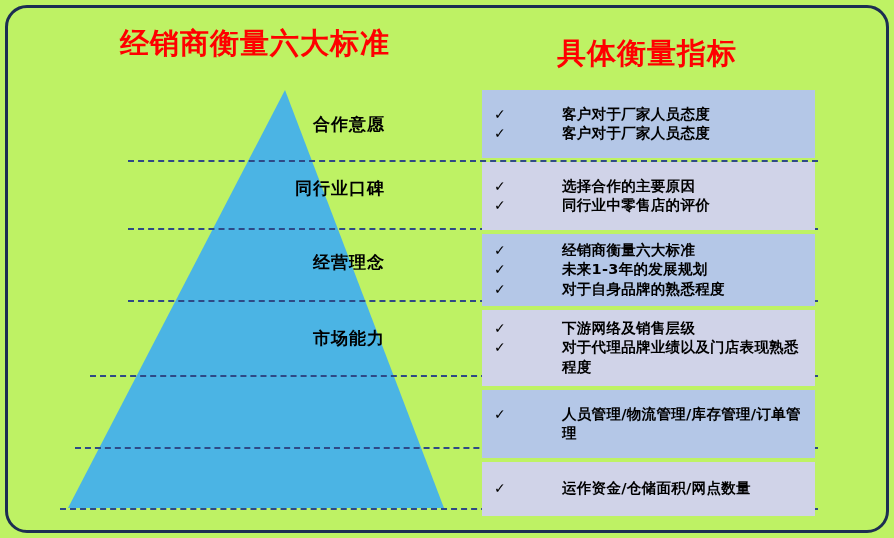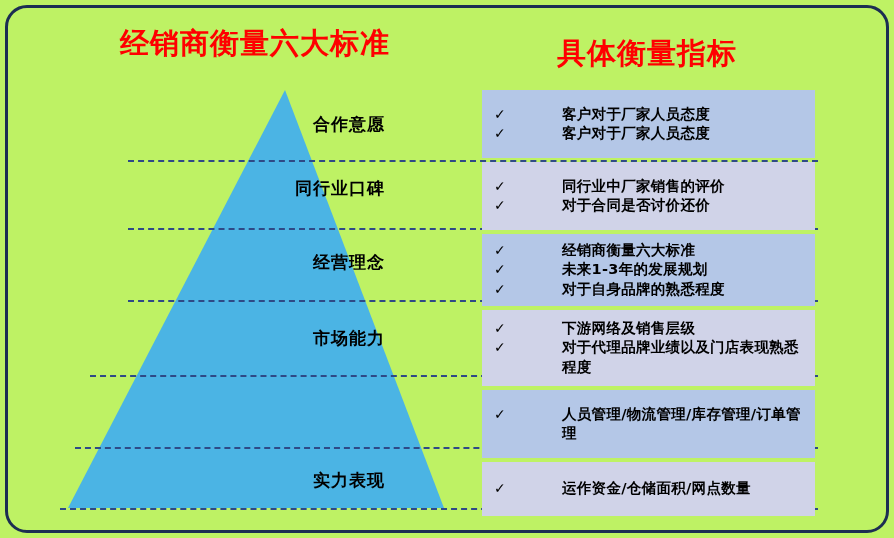--- a/index.html
+++ b/index.html
@@ -146,41 +146,40 @@
   <div class="dash-line" style="left: 128px; top: 228px; width: 690px; border-top-color: rgb(46, 74, 134);"></div>
   <div class="dash-line" style="left: 128px; top: 300px; width: 690px; border-top-color: rgb(46, 74, 134);"></div>
   <div class="dash-line" style="left: 90px; top: 375px; width: 728px; border-top-color: rgb(46, 74, 134);"></div>
   <div class="dash-line" style="left: 75px; top: 447px; width: 743px; border-top-color: rgb(46, 74, 134);"></div>
   <div class="dash-line" style="left: 60px; top: 508px; width: 758px; border-top-color: rgb(46, 74, 134);"></div>
 
   <div class="pyr-label" style="left:185px; top:116px; width:200px;">合作意愿</div>
   <div class="pyr-label" style="left:185px; top:180px; width:200px;">同行业口碑</div>
   <div class="pyr-label" style="left:185px; top:254px; width:200px;">经营理念</div>
   <div class="pyr-label" style="left:185px; top:330px; width:200px;">市场能力</div>
-  <div class="pyr-label" style="left:185px; top:472px; width:200px;">实力表现</div>
 
   <div id="panel">
       <div class="panel-row" style="background: rgb(180, 199, 231); height: 68px;">
         <div class="bullet">
           <span class="check">✓</span>
           <span class="btext">客户对于厂家人员态度</span>
         </div>
         <div class="bullet">
           <span class="check">✓</span>
           <span class="btext">客户对于厂家人员态度</span>
         </div>
       </div>
       <div class="panel-row" style="background: rgb(208, 211, 232); height: 68px;">
         <div class="bullet">
           <span class="check">✓</span>
-          <span class="btext">同行业中厂家销售的评价</span>
-        </div>
-        <div class="bullet">
-          <span class="check">✓</span>
-          <span class="btext">对于合同是否讨价还价</span>
+          <span class="btext">选择合作的主要原因</span>
+        </div>
+        <div class="bullet">
+          <span class="check">✓</span>
+          <span class="btext">同行业中零售店的评价</span>
         </div>
       </div>
       <div class="panel-row" style="background: rgb(180, 199, 231); height: 72px;">
         <div class="bullet">
           <span class="check">✓</span>
           <span class="btext">经销商衡量六大标准</span>
         </div>
         <div class="bullet">
           <span class="check">✓</span>
           <span class="btext">未来1-3年的发展规划</span>

